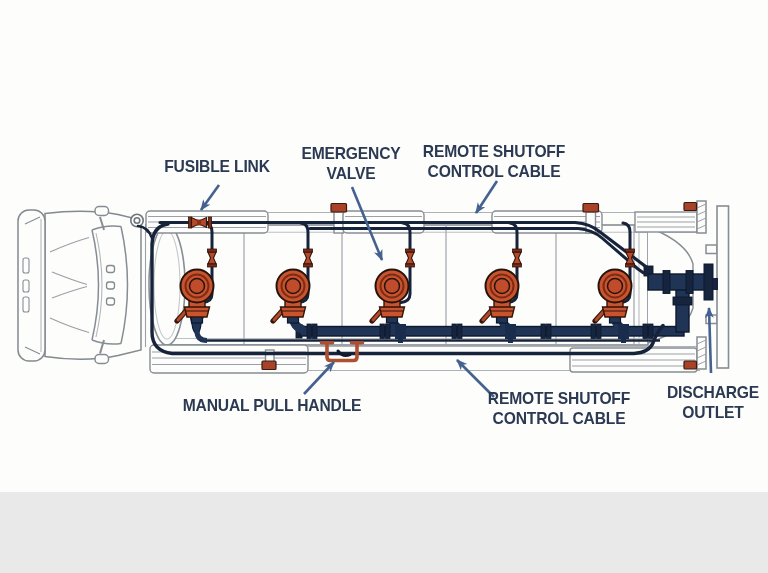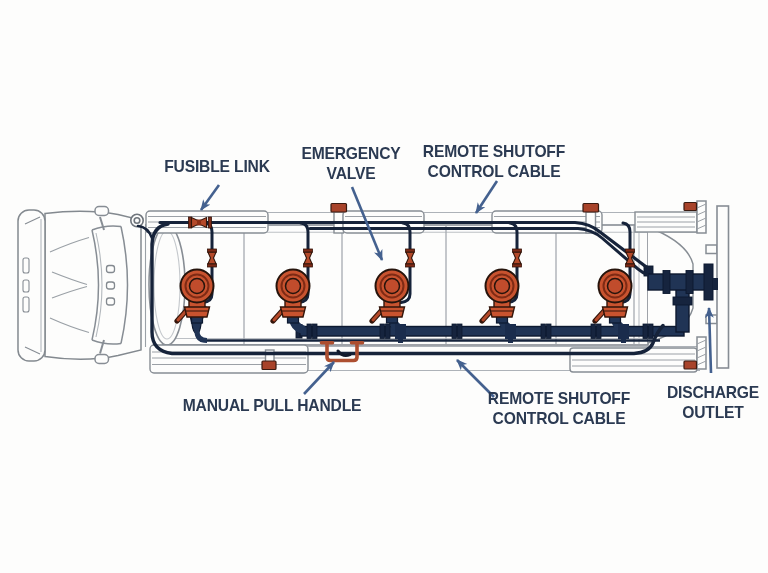--- a/index.html
+++ b/index.html
@@ -1,17 +1,17 @@
 <!DOCTYPE html>
 <html><head>
 <meta charset="utf-8">
 <style>
   html,body{margin:0;padding:0;background:#e9e9e9;}
   #stage{
-    position:relative;width:768px;height:573px;background:#fdfdfc;
+    position:relative;width:768px;height:492px;background:#fdfdfc;
     overflow:hidden;font-family:"Liberation Sans", sans-serif;
   }
   #stage svg{position:absolute;left:0;top:0;}
   .lbl{
     position:absolute;width:240px;text-align:center;
     font-weight:700;font-size:17px;line-height:20px;
     color:#2b3a52;letter-spacing:-0.2px;white-space:pre-line;
     transform:scaleX(0.92);transform-origin:50% 0;
     text-transform:uppercase;
   }

